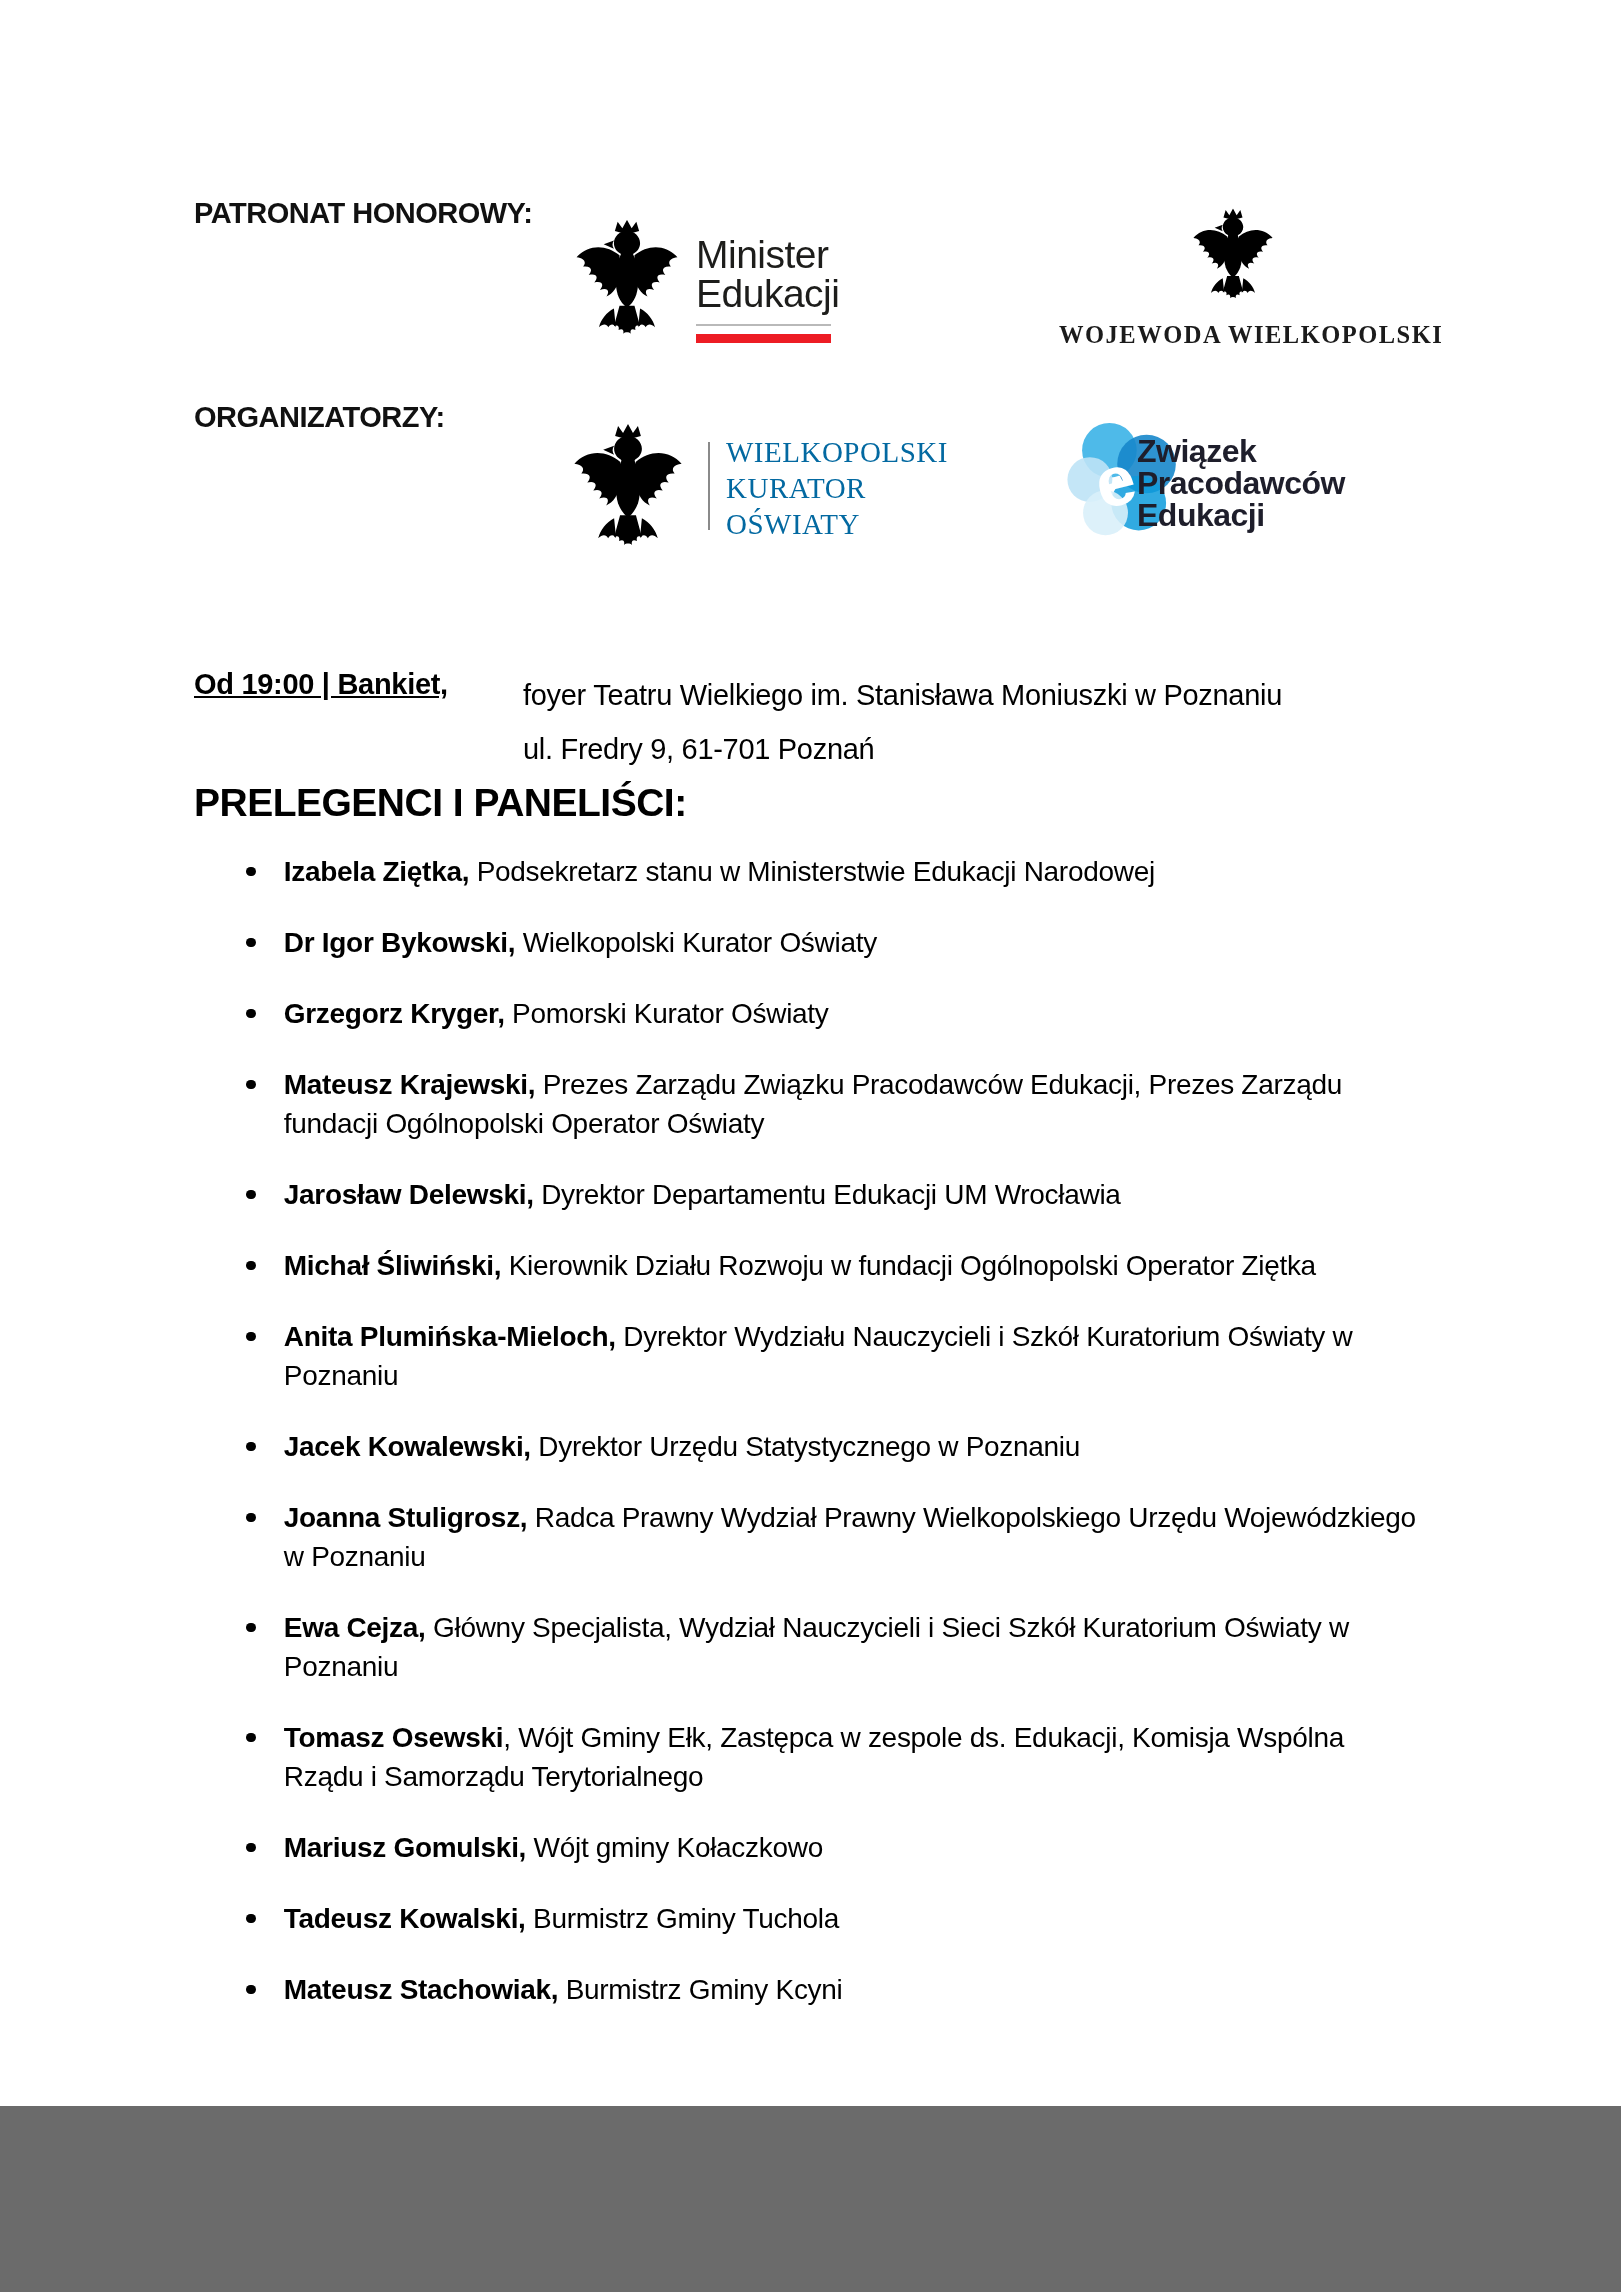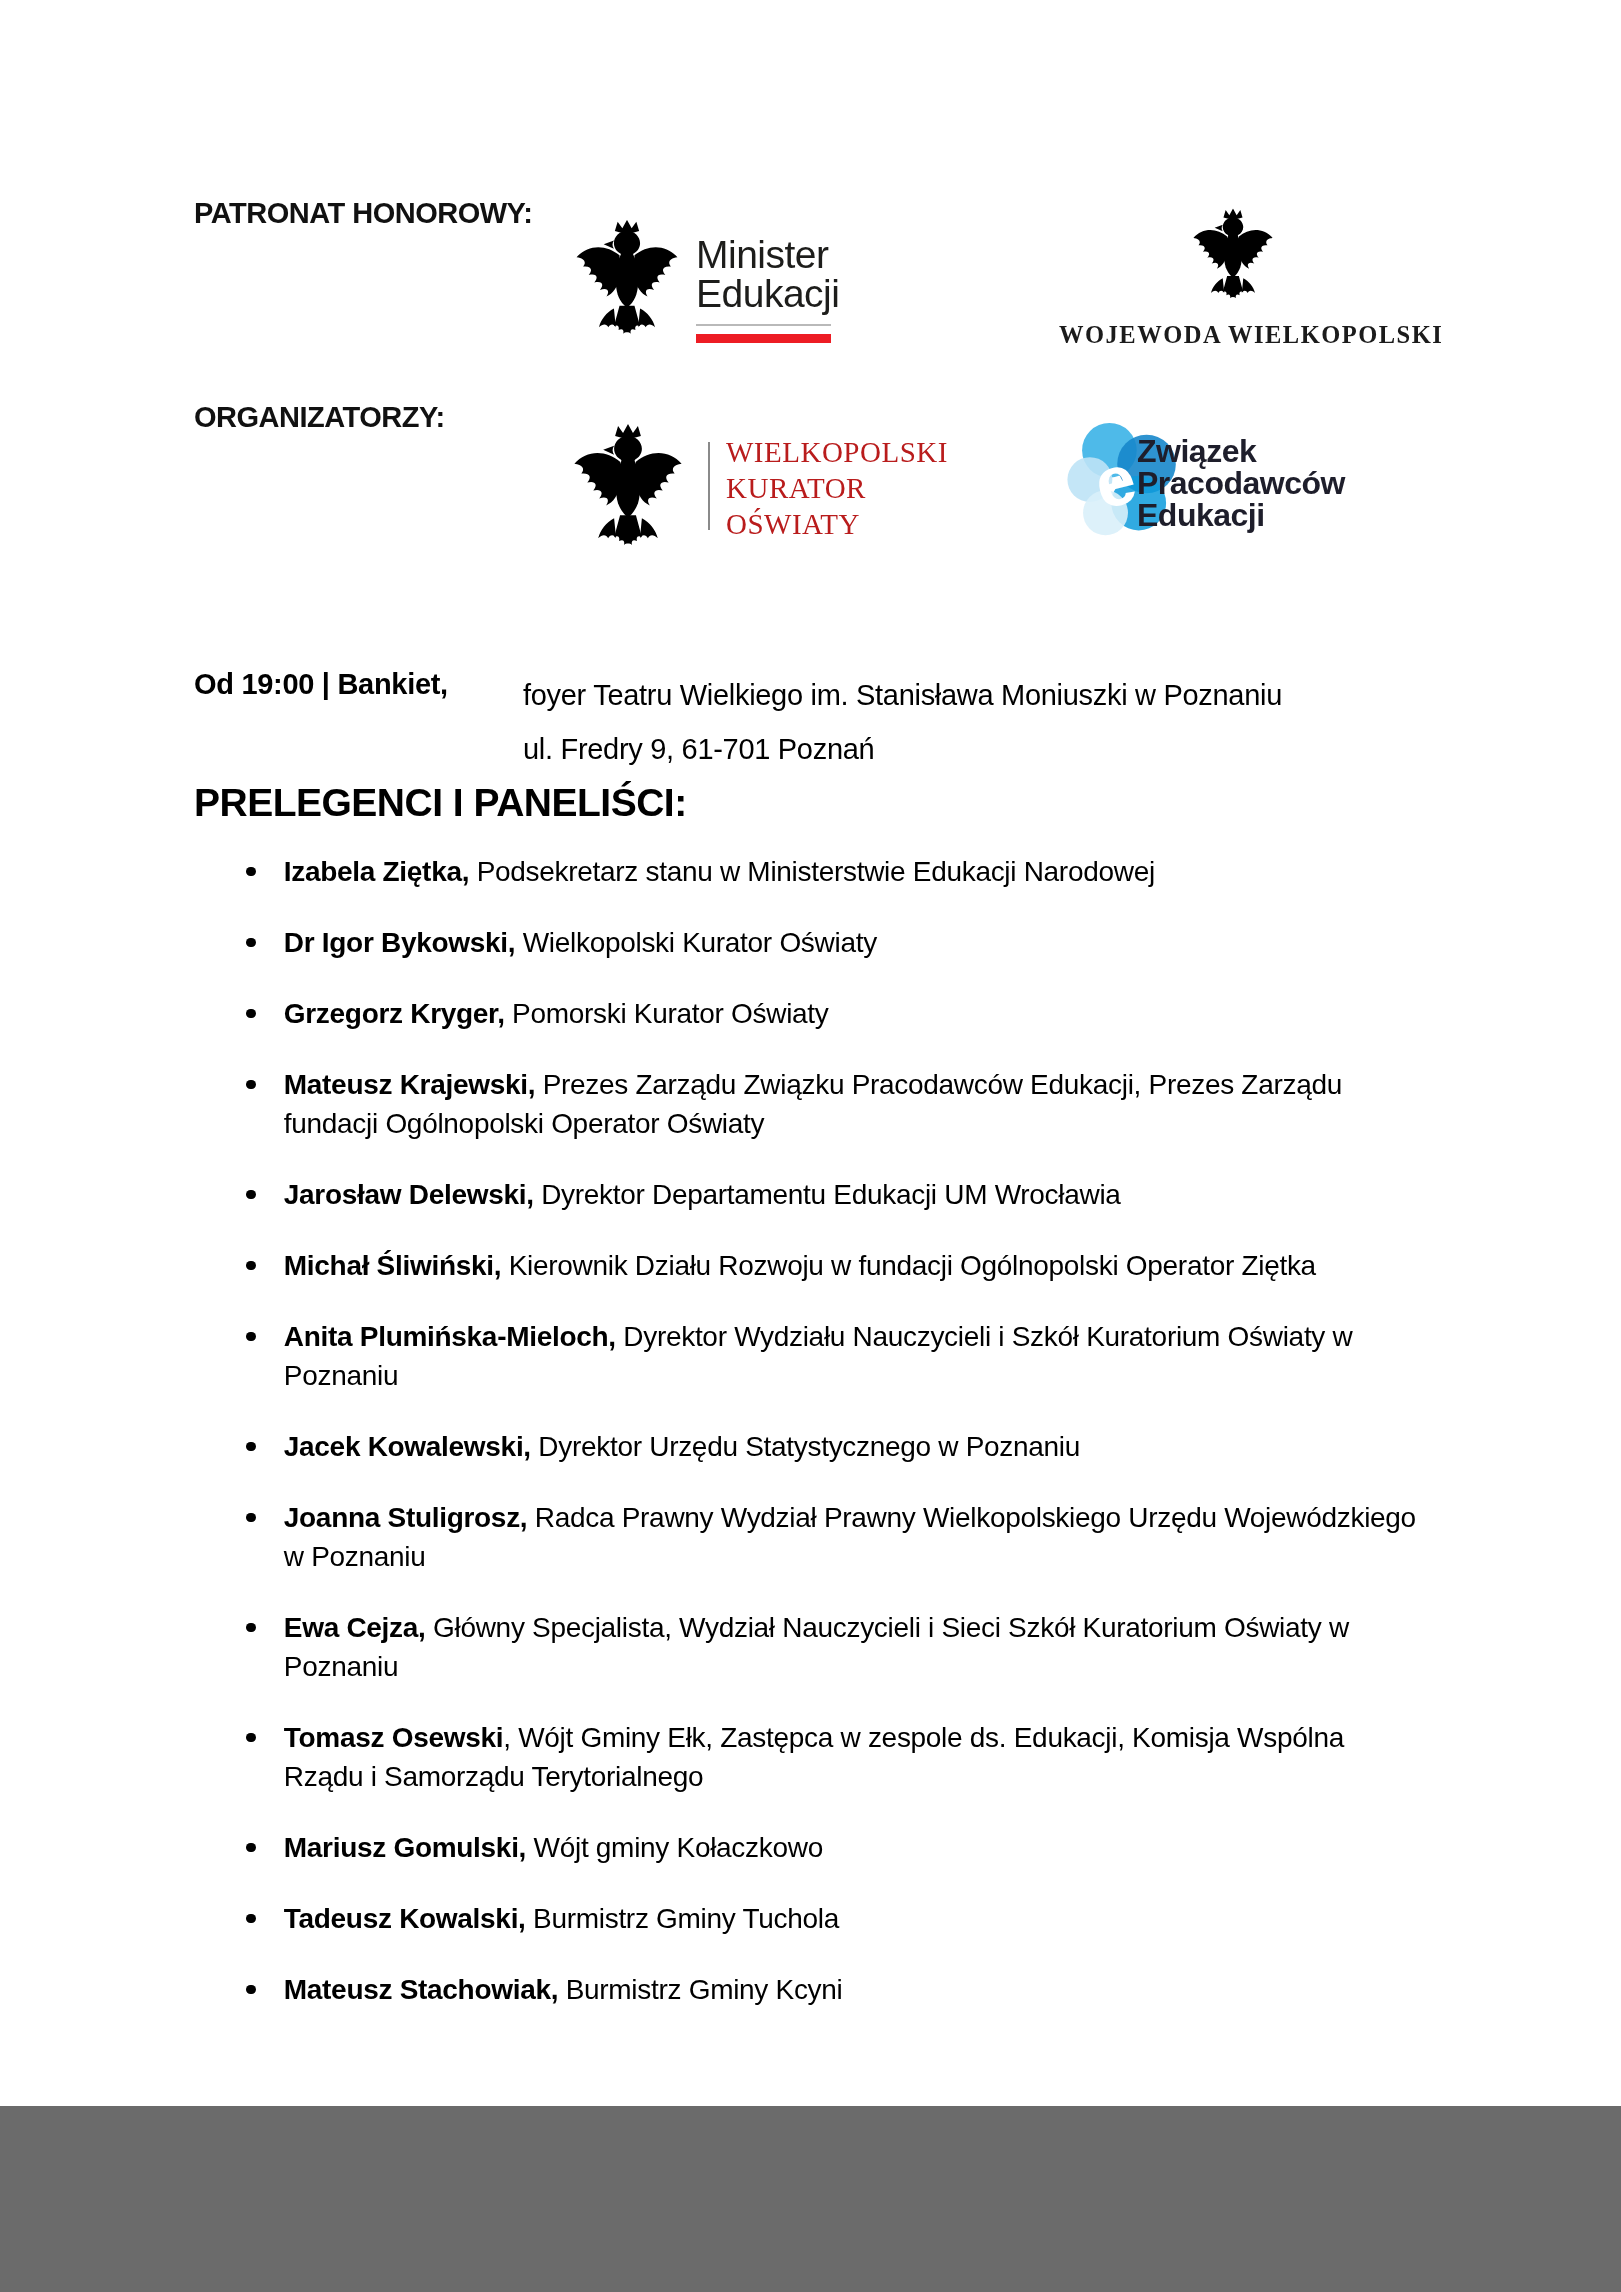--- a/index.html
+++ b/index.html
@@ -49,33 +49,33 @@
     color:#1b1b1b;white-space:nowrap;
   }
 
   
   .kurator-eagle{left:567px;top:424px;width:122px;height:131px;}
   .kurator-divider{left:708px;top:442px;width:2px;height:88px;background:#8a8a8a;}
   .kurator-text{
     left:726px;top:434px;
     font-family:"Liberation Serif","DejaVu Serif",serif;
     font-size:29px;line-height:36px;
-    letter-spacing:0.5px;color:#b91c1c;white-space:nowrap;
+    letter-spacing:0.5px;color:#0369a1;white-space:nowrap;
   }
 
   
   .zpe-circles{left:1066px;top:421px;width:122px;height:125px;}
   .zpe-text{
     left:1137px;top:435px;
     font-size:32px;font-weight:700;line-height:32px;
     letter-spacing:-0.5px;color:#1e1e2b;white-space:nowrap;
   }
 
   
-  .event-time{left:194px;top:668px;font-size:29px;font-weight:700;letter-spacing:-0.3px;white-space:nowrap;}
+  .event-time{left:194px;top:668px;font-size:29px;font-weight:700;letter-spacing:-0.3px;white-space:nowrap;text-decoration:underline;}
   .event-venue{left:487px;top:668px;font-size:29px;line-height:54px;letter-spacing:-0.3px;white-space:nowrap;margin-left:36px;}
 
   
   .speakers-heading{
     left:194px;top:781px;
     font-size:39px;font-weight:700;letter-spacing:-0.5px;white-space:nowrap;
   }
   .speakers-list{
     left:246px;top:852px;width:1181px;
     margin:0;padding:0;list-style:none;

